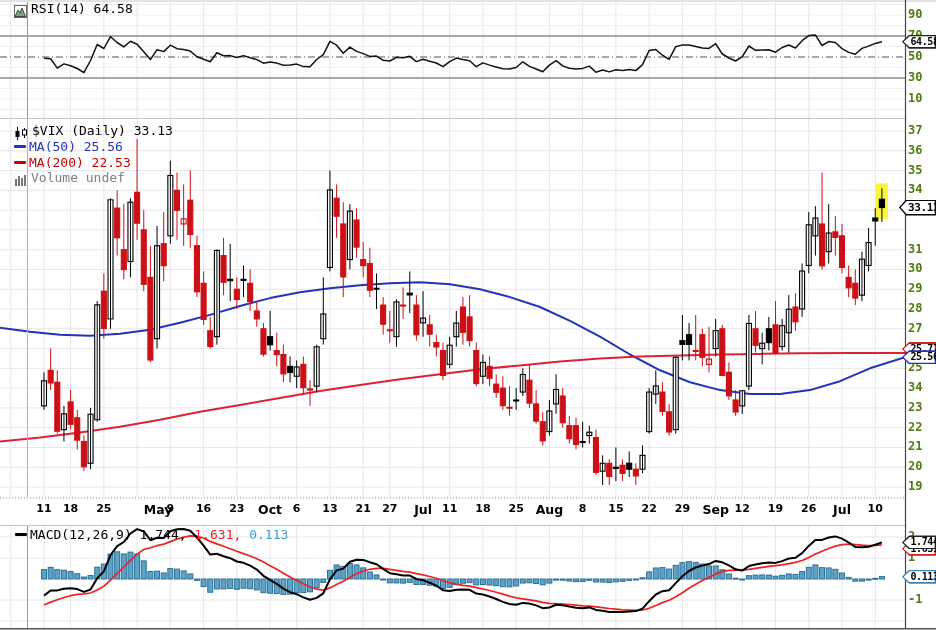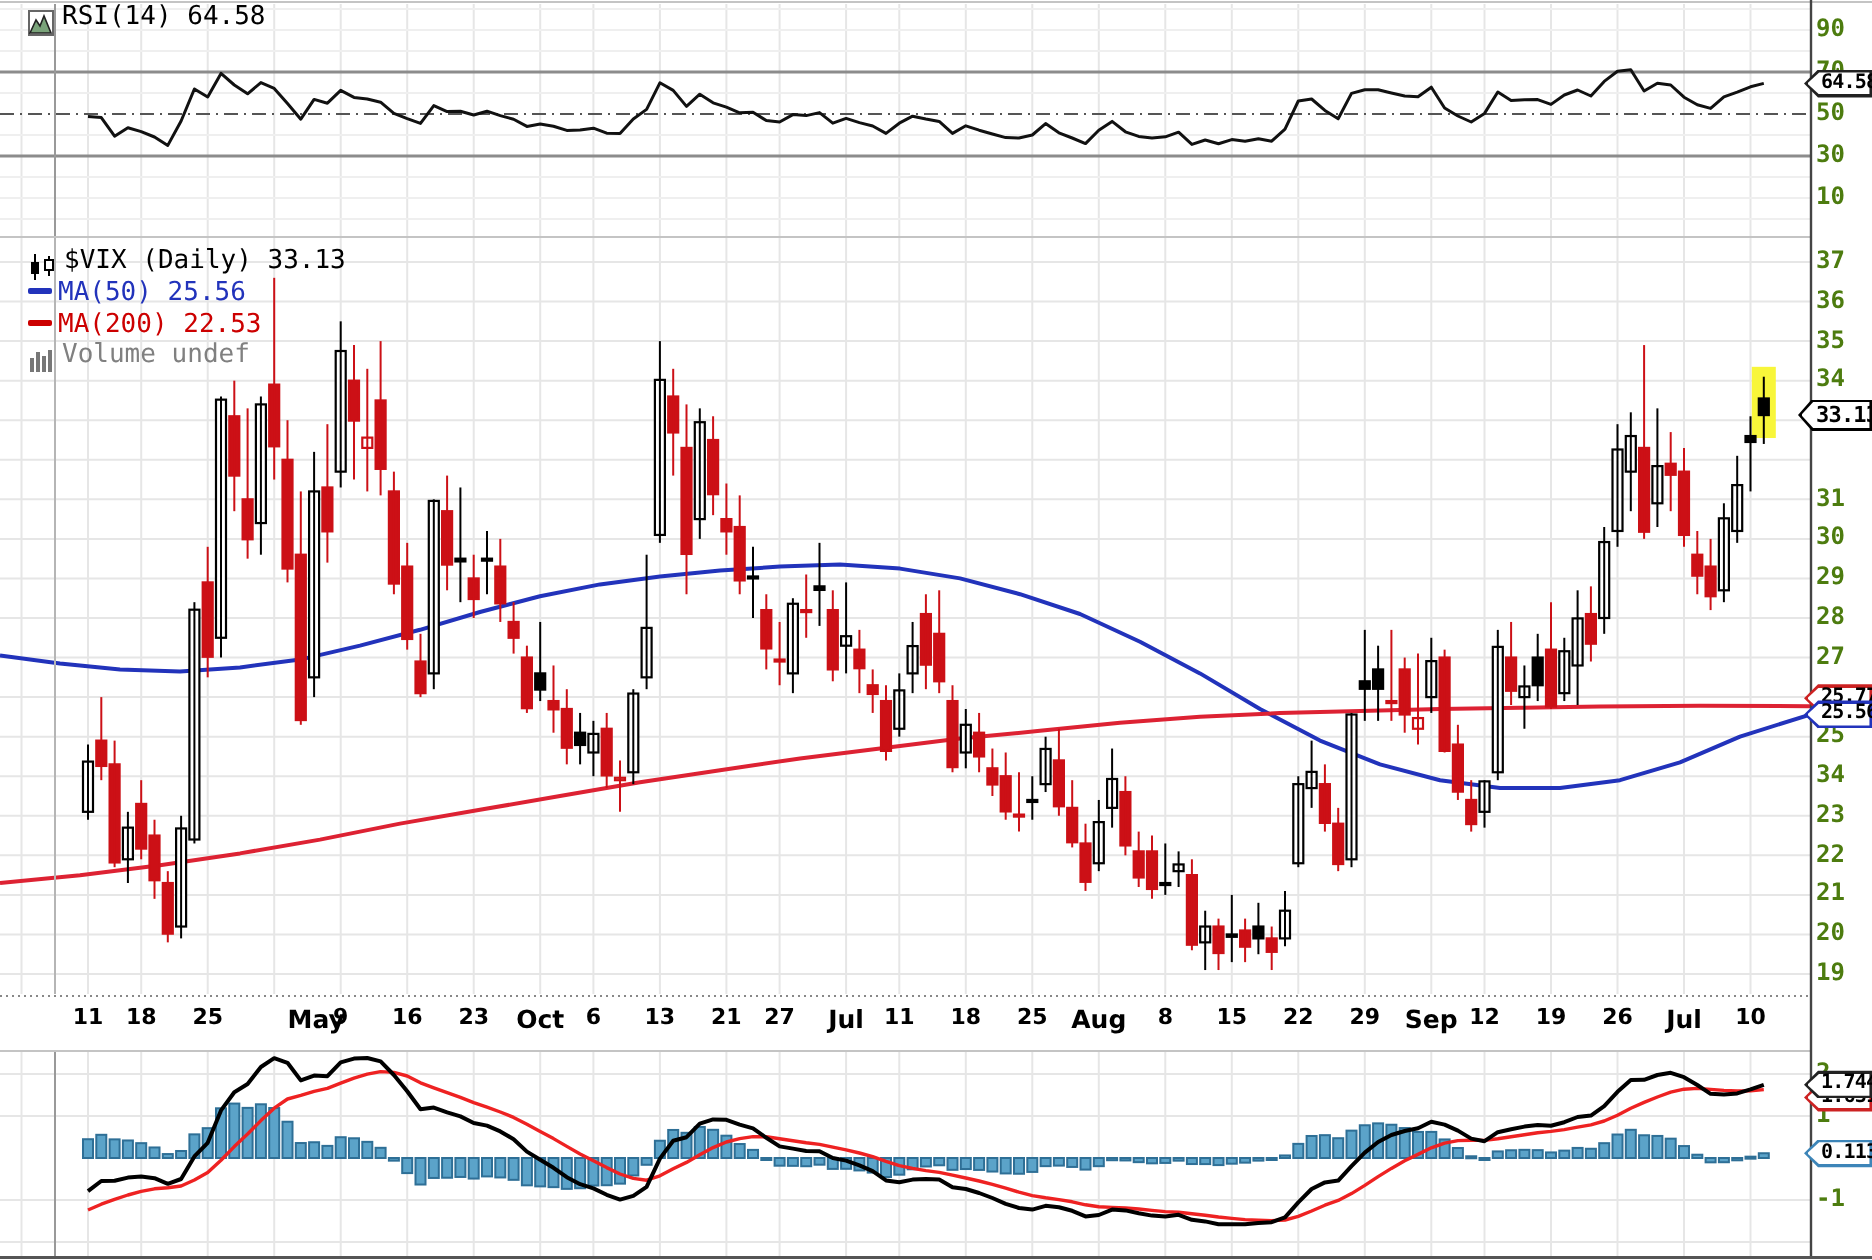--- a/index.html
+++ b/index.html
@@ -582,20 +582,21 @@
   <span class="licon" style="left:14px;top:171px">
     <svg width="14" height="12">
       <rect x="1" y="5" width="2" height="7" fill="#777"></rect>
         <rect x="4" y="2" width="2" height="10" fill="#777"></rect>
       <rect x="7" y="4" width="2" height="8" fill="#777"></rect>
         <rect x="10" y="1" width="2" height="11" fill="#777"></rect>
     </svg>
   </span>
   <div class="legend" style="left:31px;top:170px;color:#808080">Volume undef</div>
 
+  <div class="legend" style="left:15px;top:527px"><span class="dash" style="background:#000"></span><span>MACD(12,26,9) 1.744,</span><span style="color:#ee2222"> 1.631,</span><span style="color:#3aa0d8"> 0.113</span></div>
 
   <div class="bubble" id="bubble-rsi" style="top: 34.691px;">
     <div class="bg" style="background:#222"></div>
       <div class="fg"></div>
       <div class="txt">64.58</div>
   </div>
   <div class="bubble big" id="bubble-close" style="top: 199.54px;">
     <div class="bg" style="background:#000"></div>
       <div class="fg"></div>
       <div class="txt">33.13</div>

